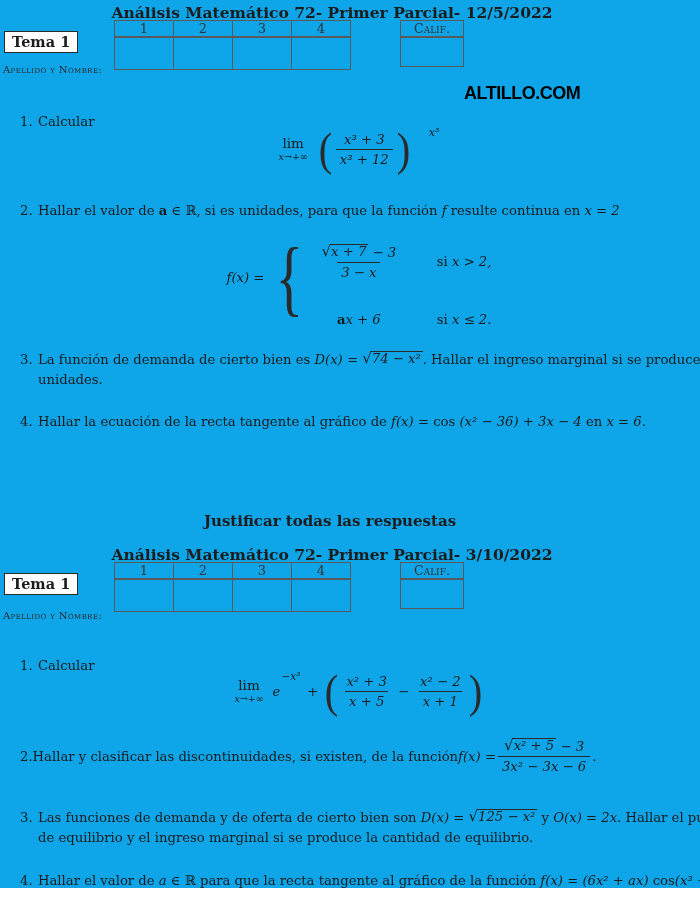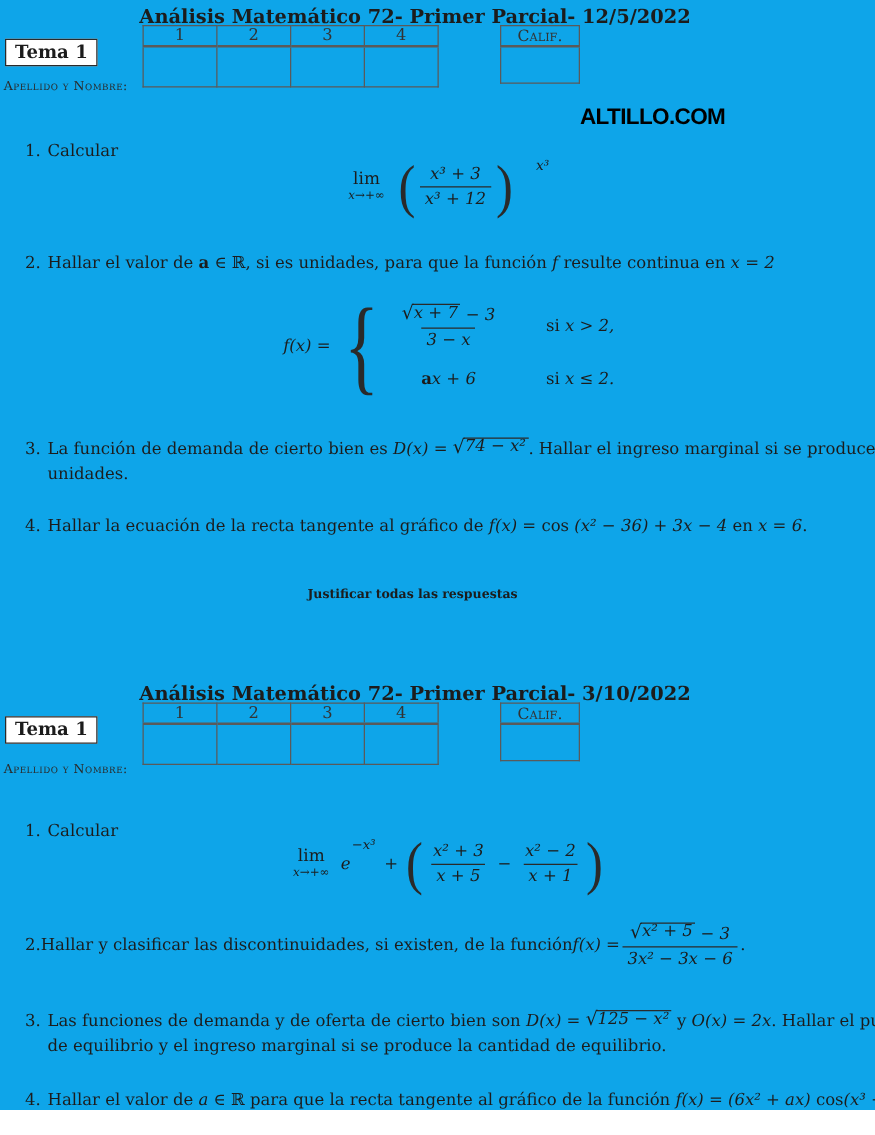--- a/index.html
+++ b/index.html
@@ -55,21 +55,21 @@
   .mb { font-weight:bold; }
 
   .display {
     position:absolute; left:38px; width:642px;
     display:flex; justify-content:center; align-items:center;
   }
   .limwrap { display:inline-flex; flex-direction:column; align-items:center; margin-right:9px; }
   .limword { font-size:13.5px; line-height:13px; }
   .limsub  { font-size:9.5px; font-style:italic; margin-top:1px; }
 
-  .frac { display:inline-flex; flex-direction:column; align-items:center; margin:0 2px; }
+  .frac { display:inline-flex; flex-direction:column; align-items:center; margin:16px 2px; }
   .fnum { padding:0 4px 1px; line-height:16px; }
   .fden { border-top:1px solid #2a2a2a; padding:2px 4px 0; line-height:15px; }
 
   .bigp {
     font-family:"Liberation Serif", serif; font-size:45px; line-height:1;
     display:inline-block; transform:scale(0.9,1.05); color:#2a2a2a; margin:0 1px;
   }
   .dexp { font-size:11px; position:relative; top:-17px; margin-left:17px; }
 
   .sqrt { display:inline-flex; align-items:flex-end; }
@@ -86,21 +86,21 @@
   }
   .pwrows { display:inline-flex; flex-direction:column; margin-left:2px; }
   .pwrow { display:flex; align-items:center; }
   .pwrow + .pwrow { margin-top:16px; }
   .pwleft { width:96px; display:flex; justify-content:center; align-items:center; }
   .pwcond { margin-left:30px; }
 
   .inlinefx { position:absolute; left:20px; display:flex; align-items:center; white-space:nowrap; }
   .footerline {
     position:absolute; left:0; width:660px; text-align:center;
-    font-weight:bold; font-size:10px;
+    font-weight:bold; font-size:15px;margin-top:42px;
   }
 </style>
 </head>
 <body>
 
 <div class="page">
 
   <div class="exam-title abs" style="top:3px">Análisis Matemático 72- Primer Parcial- 12/5/2022</div>
 
   <table class="gtable" style="top:20px">

